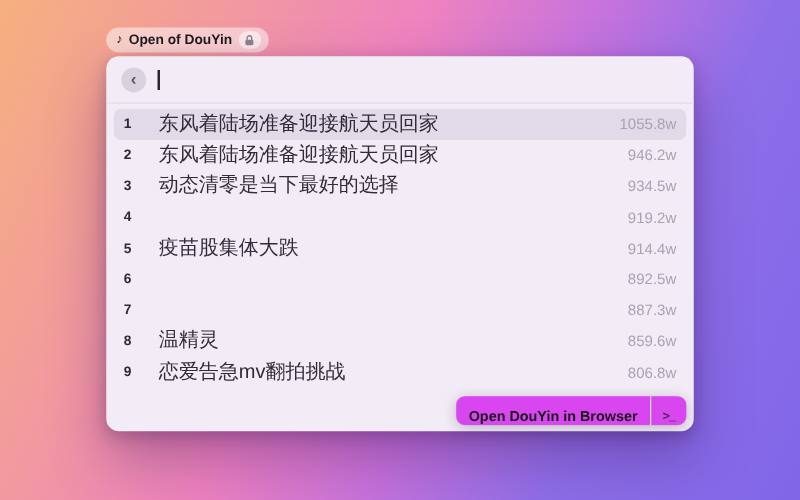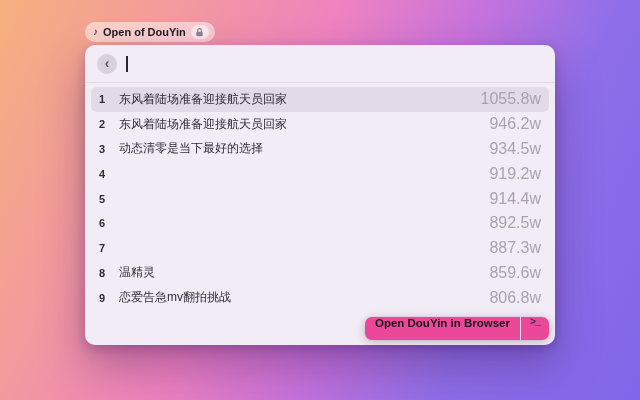--- a/index.html
+++ b/index.html
@@ -53,28 +53,28 @@
   .hdivider { height:1px; background:#e2dbe7; margin:0; }
 
   
   .list { padding:4px 6px 0 6px; }
   .row {
     display:flex; align-items:center; height:24.8px;
     padding:0 8px; border-radius:6px; cursor:default;
   }
   .row.selected { background:#e2d9e9; }
   .row .rank { width:16px; font-size:11px; font-weight:700; color:#2f2b35; }
-  .row .title { font-size:12px; color:#312c38; margin-left:4px; white-space:nowrap; overflow:hidden; }
-  .row .views { margin-left:auto; font-size:16px; color:#a9a2b1; }
+  .row .title { font-size:16px; color:#312c38; margin-left:12px; white-space:nowrap; overflow:hidden; }
+  .row .views { margin-left:auto; font-size:12px; color:#a9a2b1; }
 
   
   .tooltip {
     position:absolute; right:6px; bottom:5px; height:23px;
-    display:flex; align-items:flex-start;
-    background:#ec4899; border-radius:7px;
+    display:flex; align-items:flex-end;
+    background:#d946ef; border-radius:7px;
     box-shadow:0 2px 10px rgba(40,20,60,0.25), 0 0 0 0.5px rgba(0,0,0,0.06);
     cursor:pointer;
   }
   .tooltip .tlabel { font-size:11.5px; font-weight:700; color:#181619; padding:0 10px; }
   .tooltip .vdivider { width:1px; height:100%; background:#e6e0ea; }
   .tooltip .kbd {
     font-family:"Liberation Mono","DejaVu Sans Mono",monospace;
     font-size:10px; font-weight:700; color:#3a3540; padding:0 9px; letter-spacing:-1px;
   }
 </style>
@@ -119,20 +119,21 @@
           <span class="rank">3</span>
           <span class="title">动态清零是当下最好的选择</span>
           <span class="views">934.5w</span>
         </div>
         <div class="row">
           <span class="rank">4</span>
           <span class="views">919.2w</span>
         </div>
         <div class="row">
           <span class="rank">5</span>
+          <span class="title">疫苗股集体大跌</span>
           <span class="views">914.4w</span>
         </div>
         <div class="row">
           <span class="rank">6</span>
           <span class="views">892.5w</span>
         </div>
         <div class="row">
           <span class="rank">7</span>
           <span class="views">887.3w</span>
         </div>

